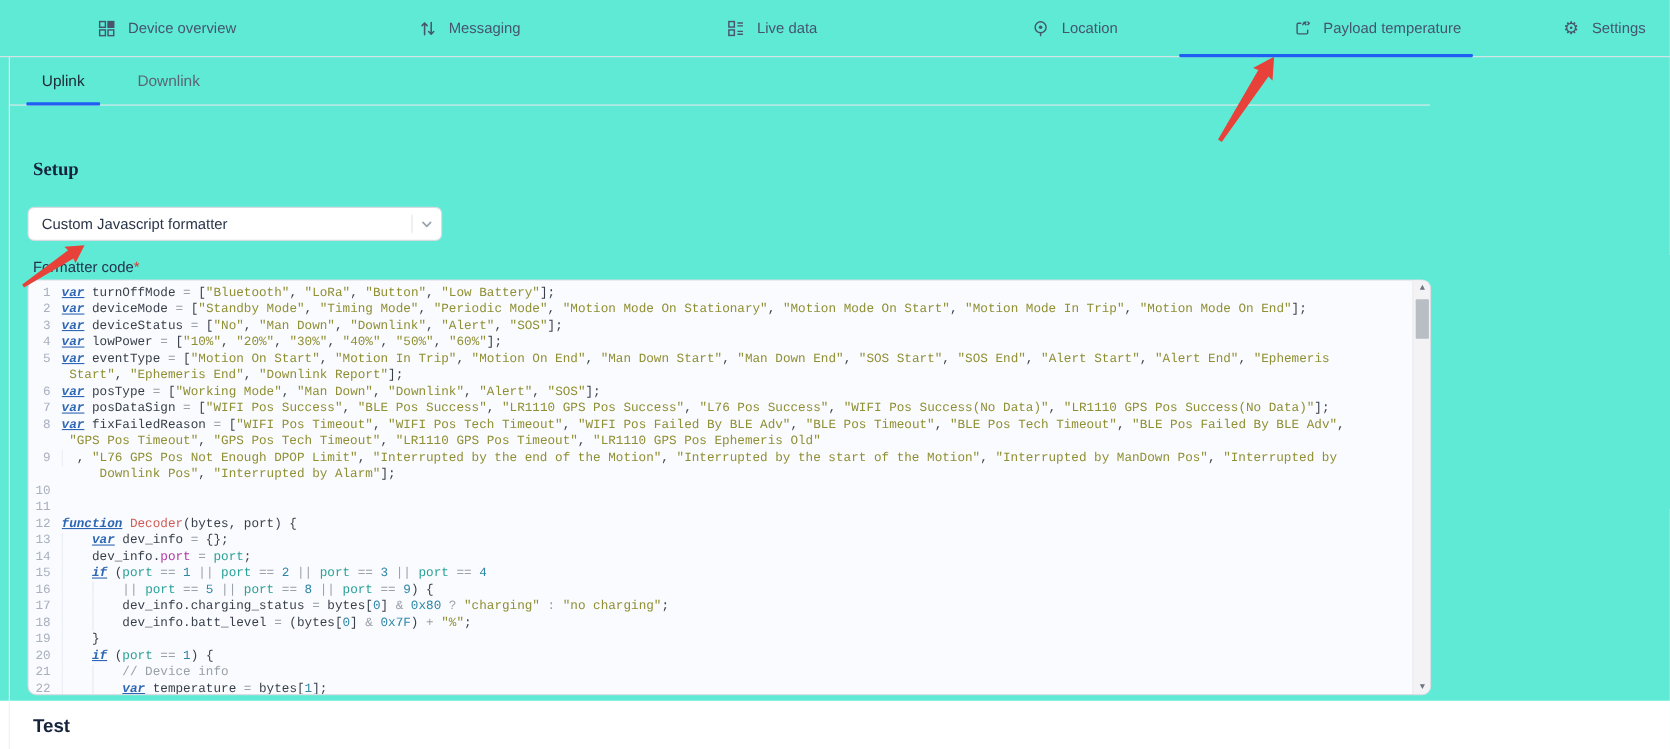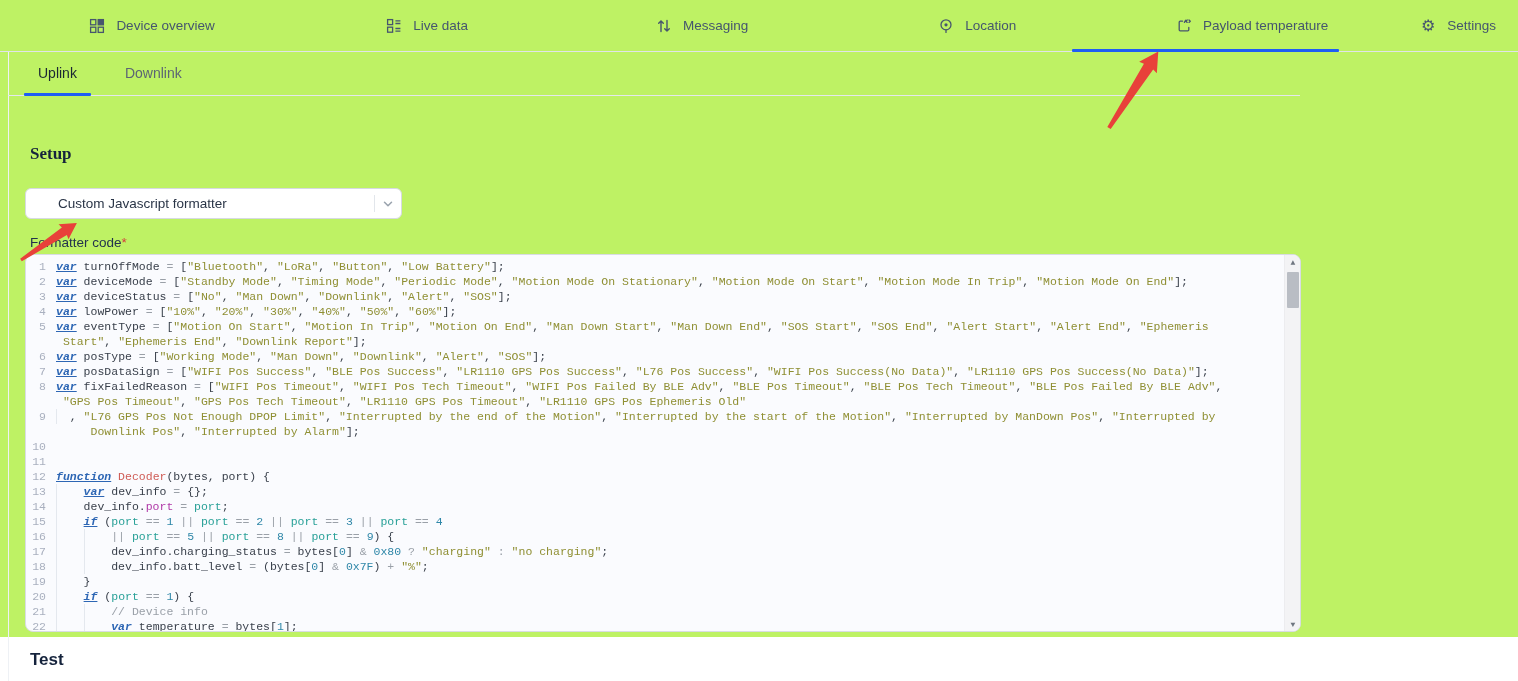--- a/index.html
+++ b/index.html
@@ -1,18 +1,18 @@
 <!DOCTYPE html>
 <html style="--c-accent: #1e5ef5; --c-annotation_arrow: #e8413a; --c-keyword: #2d66b4; --c-function_name: #cf5c56; --c-string: #8f8f33; --c-number: #2f87a8; --c-variable_teal: #2aa198; --c-property: #b039a8; --c-operator: #9aa0a8; --c-comment: #9aa0a8; --c-line_number: #a9b0bf;"><head>
 <meta charset="utf-8">
 <style>
   * { margin:0; padding:0; box-sizing:border-box; }
   html,body { width:1518px; height:681px; background:#fff; overflow:hidden;
               font-family:"Liberation Sans", sans-serif; }
-  .page { position:absolute; inset:0; width:1518px; height:637px; background:#bef264; }
+  .page { position:absolute; inset:0; width:1518px; height:637px; background:#5eead4; }
 
   
   .topbar { position:absolute; left:0; top:0; width:1518px; height:52px;
             border-bottom:1px solid #e0e4e9; display:flex; align-items:center; padding:0 14px 0 14px; }
   .tab { flex:1; display:flex; align-items:center; justify-content:center; gap:10px;
          height:52px; color:#45566e; font-size:13.5px; cursor:pointer; position:relative; }
   .tab.settings { flex:0 0 auto; padding:0 8px 0 30px; }
   .tab .ticon { display:flex; align-items:center; justify-content:center; width:18px; height:18px; }
   .tab .gear { font-family:"DejaVu Sans", sans-serif; font-size:16px; line-height:16px; color:#47566e; }
   .active-underline { position:absolute; left:1072px; top:49px; width:267px; height:3px;
@@ -25,21 +25,21 @@
   .subtab { position:relative; padding:0 14px 14px 14px; font-size:14px; color:#5c6574; cursor:pointer; }
   .subtab.on { color:#1b2733; }
   .subtab.on::after { content:""; position:absolute; left:0; right:0; bottom:-1px; height:3px;
                       background:var(--c-accent,#1e5ef5); border-radius:1px; }
 
   
   .h2 { position:absolute; left:30px; font-size:17px; font-weight:bold; color:#15233c; }
   .field-label { position:absolute; left:30px; font-size:13.5px; color:#23324d; }
   .req { color:#d43c3c; }
   .select { position:absolute; left:25px; top:188px; width:377px; height:31px; background:#fff;
-            border:1px solid #d6dae1; border-radius:6px; display:flex; align-items:center; cursor:pointer;padding-left:20px; }
+            border:1px solid #d6dae1; border-radius:6px; display:flex; align-items:center; cursor:pointer; }
   .select .val { flex:1; padding-left:12px; font-size:13.5px; color:#2a3547;
                  white-space:nowrap; overflow:hidden; }
   .select .divider { width:1px; height:17px; background:#e2e6eb; }
   .select .chev { width:26px; display:flex; align-items:center; justify-content:center; }
 
   
   .editor { position:absolute; left:25px; top:254px; width:1276px; height:378px;
             border:1px solid #d8dce3; border-radius:8px; background:#fafbfe; overflow:hidden;
             font-family:"Liberation Mono","DejaVu Sans Mono",monospace; font-size:11.5px; }
   .code-rows { position:absolute; left:0; top:4px; right:16px; }
@@ -84,39 +84,39 @@
           <rect x="1.6" y="9.2" width="5.2" height="5.2"></rect>
               <rect x="9.2" y="9.2" width="5.2" height="5.2"></rect>
             </g>
           </svg>
       </span>
       <span>Device overview</span>
     </div>
     <div class="tab">
       <span class="ticon">
         <svg width="16" height="16" viewBox="0 0 16 16">
+            <g fill="none" stroke="#47566e" stroke-width="1.4" stroke-linecap="round" stroke-linejoin="round">
+          <path d="M5 13.5V3M2.7 5.3L5 2.9l2.3 2.4"></path>
+              <path d="M11 2.5V13M8.7 10.7l2.3 2.4 2.3-2.4"></path>
+            </g>
+          </svg>
+      </span>
+      <span>Messaging</span>
+    </div>
+    <div class="tab">
+      <span class="ticon">
+        <svg width="16" height="16" viewBox="0 0 16 16">
             <g fill="none" stroke="#47566e" stroke-width="1.3">
           <rect x="1.6" y="1.6" width="5" height="5"></rect>
               <rect x="1.6" y="9.2" width="5" height="5"></rect>
           <path d="M9.4 2.9h5M9.4 5.5h5M9.4 10.5h5M9.4 13.1h5"></path>
             </g>
           </svg>
       </span>
       <span>Live data</span>
-    </div>
-    <div class="tab">
-      <span class="ticon">
-        <svg width="16" height="16" viewBox="0 0 16 16">
-            <g fill="none" stroke="#47566e" stroke-width="1.4" stroke-linecap="round" stroke-linejoin="round">
-          <path d="M5 13.5V3M2.7 5.3L5 2.9l2.3 2.4"></path>
-              <path d="M11 2.5V13M8.7 10.7l2.3 2.4 2.3-2.4"></path>
-            </g>
-          </svg>
-      </span>
-      <span>Messaging</span>
     </div>
     <div class="tab">
       <span class="ticon">
         <svg width="16" height="16" viewBox="0 0 16 16">
             <g fill="none" stroke="#47566e" stroke-width="1.3">
           <circle cx="8" cy="6.8" r="5"></circle>
               <circle cx="8" cy="6.8" r="1.6" fill="#47566e" stroke="none"></circle>
           <path d="M8 11.8v2.6" stroke-linecap="round"></path>
             </g>
           </svg>

